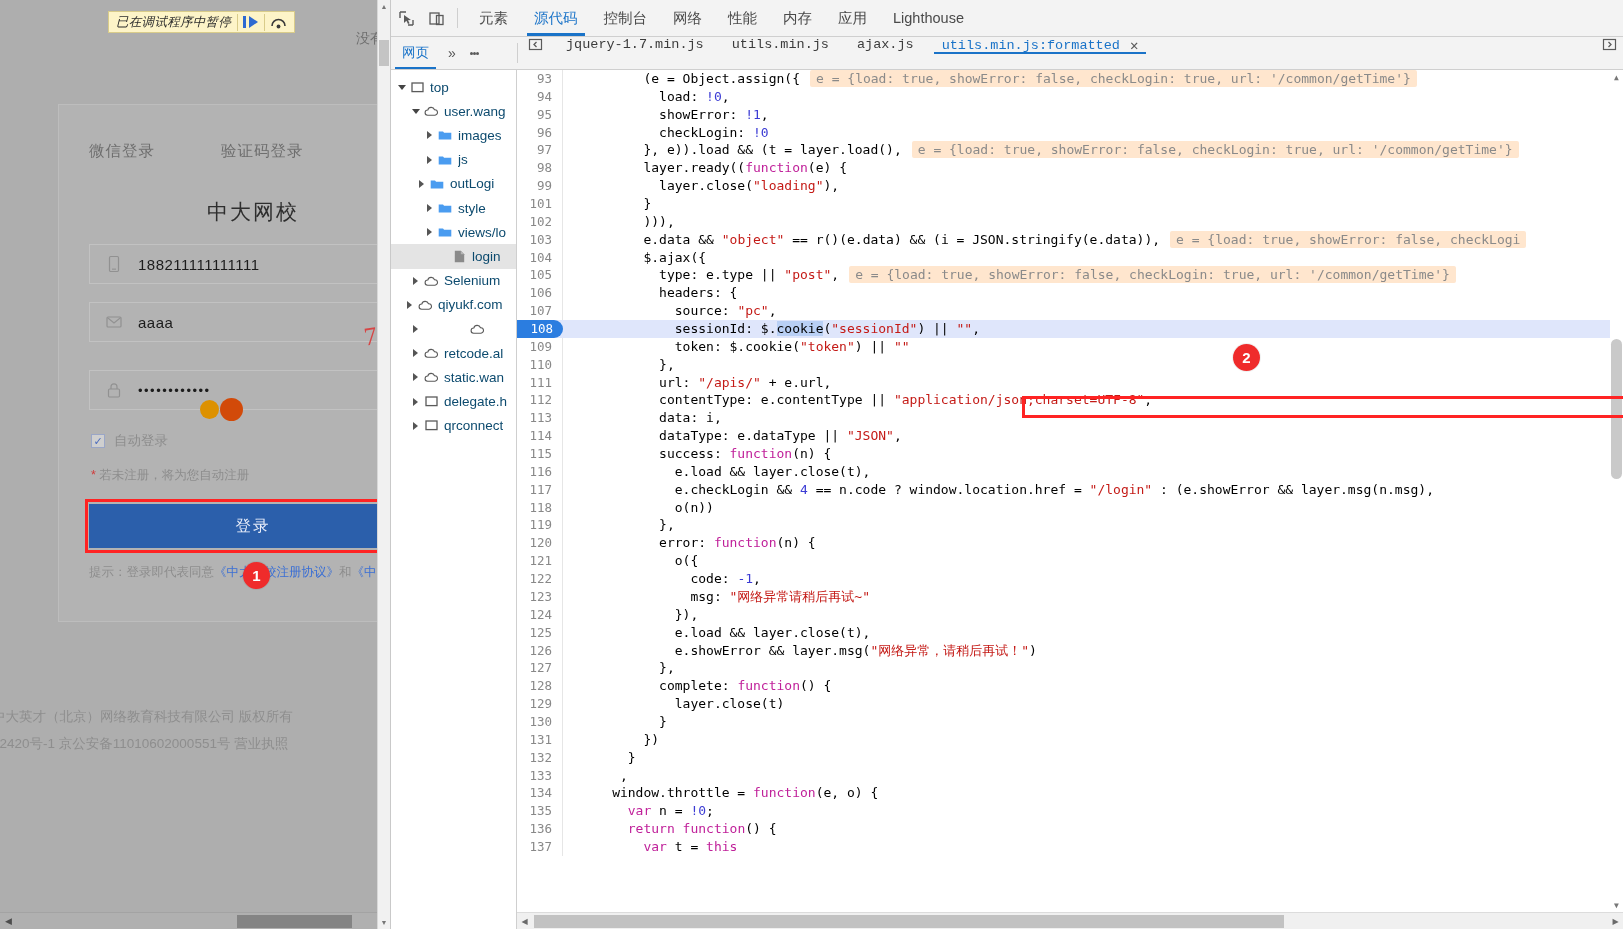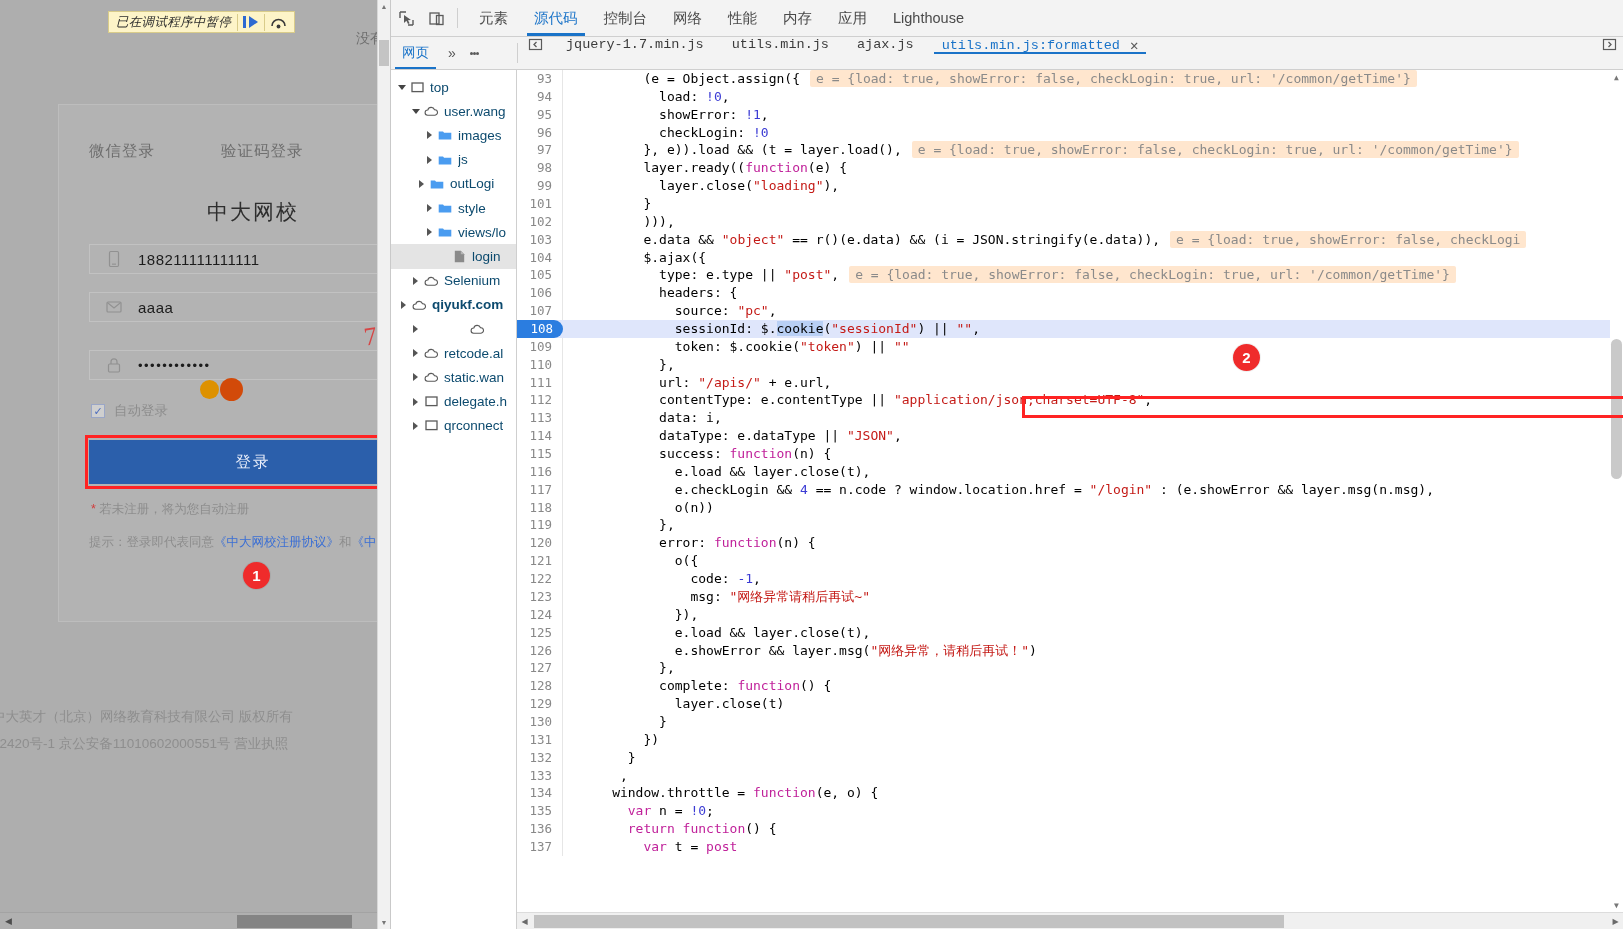--- a/index.html
+++ b/index.html
@@ -55,21 +55,21 @@
   }
   #login-tabs {
     display: flex; gap: 66px; padding: 36px 0 0 30px;
     font-size: 15.5px; color: #6e6e6e;
   }
   #login-tabs .tab { cursor: pointer; letter-spacing: 1px; }
 
   .field {
     position: relative;
     margin: 18px 30px 0 30px;
-    height: 30px;
+    height: 40px;
     border: 1px solid #c2c2c2;
     background: transparent;
     display: flex; align-items: center;
     padding-left: 14px;
   }
   .field .ficon { width: 20px; height: 20px; margin-right: 14px; flex: 0 0 auto; opacity: .6; }
   .field .fval { font-size: 15px; color: #1c1c1c; letter-spacing: .5px; }
   .field .fval.dots { letter-spacing: 1.5px; font-size: 13px; }
 
   #pw-field { margin-top: 28px; }
@@ -341,27 +341,27 @@
           <span class="cd cd1"></span>
             <span class="cd cd2"></span>
         </span>
       </div>
 
       <div id="autologin">
         <span class="chk">✓</span>
         <span>自动登录</span>
       </div>
 
+      <div id="note-star">
+        <span class="star">*</span><span> 若未注册，将为您自动注册</span>
+      </div>
+
       <div id="login-btn-wrap">
         <div id="login-btn">登录</div>
         <div class="hlbox"></div>
-      </div>
-
-      <div id="note-star">
-        <span class="star">*</span><span> 若未注册，将为您自动注册</span>
       </div>
 
       <div id="agree">
         <span>提示：登录即代表同意</span><a href="#">《中大网校注册协议》</a><span>和</span><a href="#">《中大</a>
       </div>
     </div>
 
     <div class="blue-dot"></div>
     <div class="red-7">7</div>
 
@@ -554,21 +554,21 @@
             <span class="tw">
               <span class="tri-r"></span>
             </span>
             <span class="ticon">
               <svg width="15" height="12" viewBox="0 0 15 12">
                 <path d="M3.6 10.2 a2.6 2.6 0 0 1 .2 -5.2 a3.5 3.5 0 0 1 6.7 -.3 a2.7 2.7 0 0 1 .5 5.5 Z" fill="none" stroke="#5a5a5a" stroke-width="1.1"></path>
               </svg>
             </span>
             <span class="tlabel">Selenium</span>
           </div>
-          <div class="tnode" style="padding-left: 6px; font-weight: bold;">
+          <div class="tnode" style="padding-left: 12px;">
             <span class="tw">
               <span class="tri-r"></span>
             </span>
             <span class="ticon">
               <svg width="15" height="12" viewBox="0 0 15 12">
                 <path d="M3.6 10.2 a2.6 2.6 0 0 1 .2 -5.2 a3.5 3.5 0 0 1 6.7 -.3 a2.7 2.7 0 0 1 .5 5.5 Z" fill="none" stroke="#5a5a5a" stroke-width="1.1"></path>
               </svg>
             </span>
             <span class="tlabel">qiyukf.com</span>
           </div>
@@ -799,21 +799,21 @@
               <div class="crow">
                 <div class="gutter">135</div>
                 <div class="ctext"><span style="white-space:pre">       </span><span class="kw">var</span><span> n = </span><span class="num">!0</span><span>;</span></div>
               </div>
               <div class="crow">
                 <div class="gutter">136</div>
                 <div class="ctext"><span style="white-space:pre">       </span><span class="kw">return</span><span> </span><span class="kw">function</span><span>() {</span></div>
               </div>
               <div class="crow">
                 <div class="gutter">137</div>
-                <div class="ctext"><span style="white-space:pre">         </span><span class="kw">var</span><span> t = </span><span class="kw">post</span></div>
+                <div class="ctext"><span style="white-space:pre">         </span><span class="kw">var</span><span> t = </span><span class="kw">this</span></div>
               </div>
             </div>
           <div id="hl-box"></div>
           <div id="ed-vscroll">
             <div class="vup">▲</div>
             <div class="vtrack">
               <div class="vthumb"></div>
             </div>
             <div class="vdn">▼</div>
           </div>

